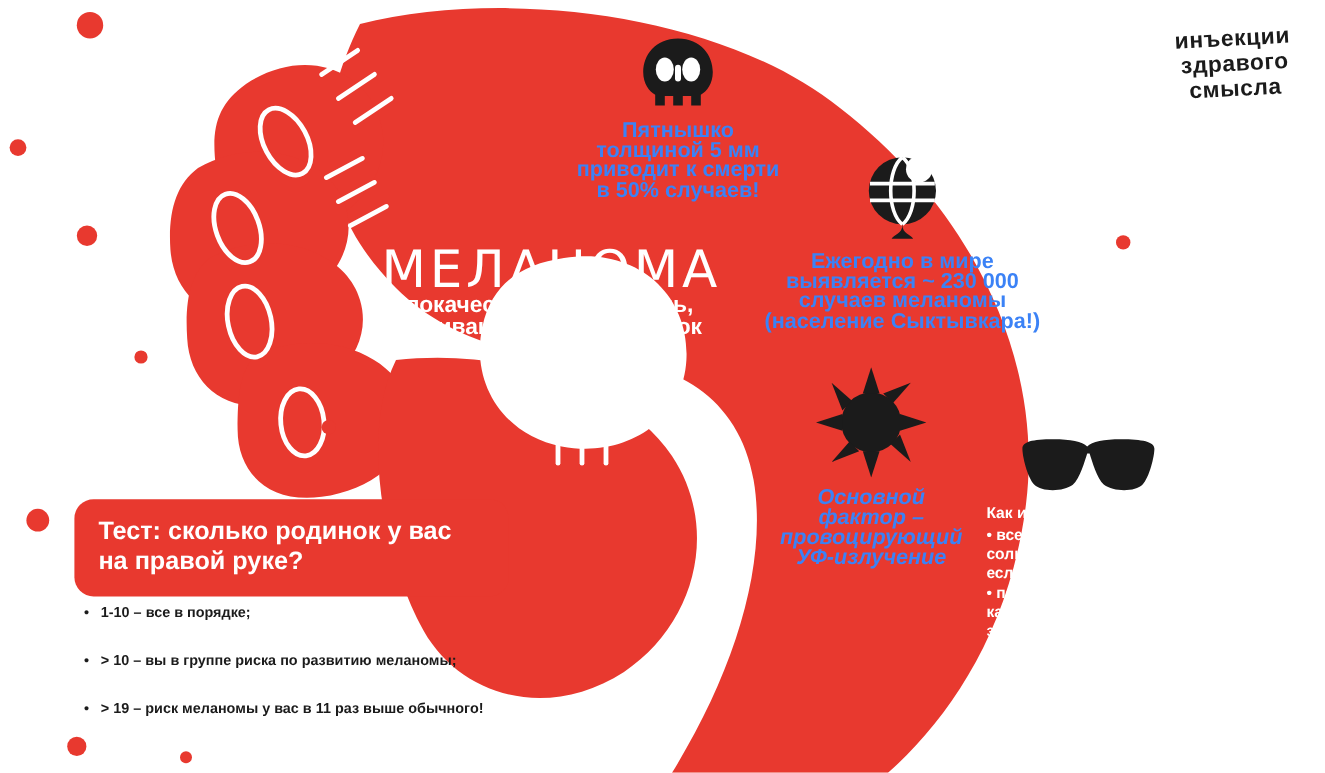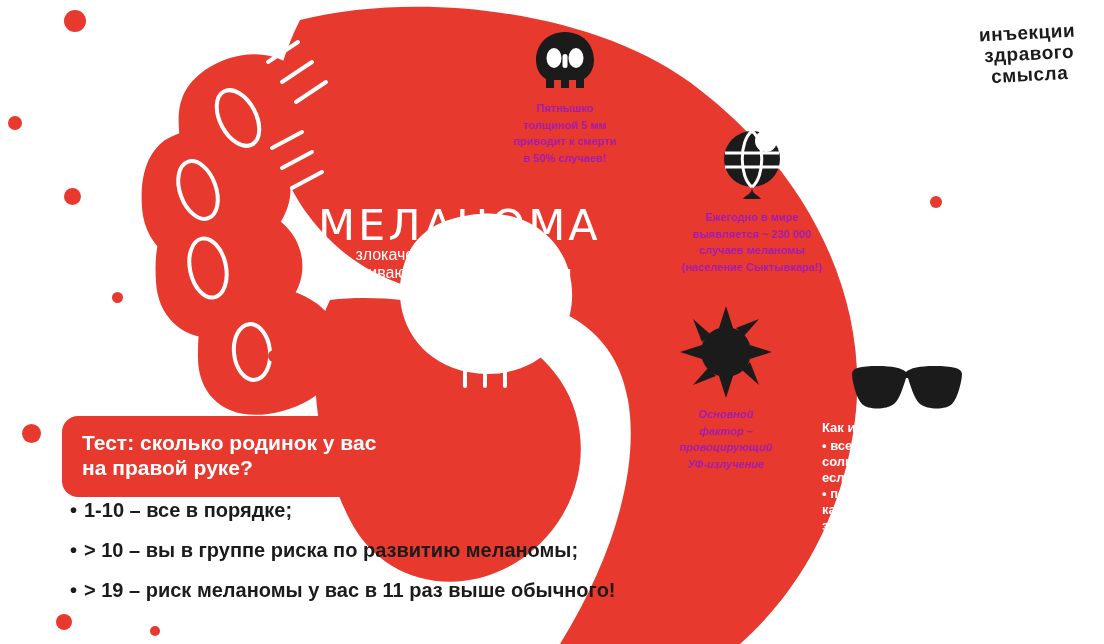--- a/index.html
+++ b/index.html
@@ -54,23 +54,23 @@
     text-transform: lowercase;
   }
   .logo span { display: block; }
   .logo .l2 { padding-left: 4px; }
   .logo .l3 { padding-left: 10px; }
 
   
   .fact {
     position: absolute;
     text-align: center;
-    color: #a21caf;
-    font-weight: bold;
-    font-size: 11px;
+    color: #3b82f6;
+    font-weight: bold;
+    font-size: 18px;
     line-height: 16.5px;
   }
   .fact .icon {
     display: block;
     margin: 0 auto 8px auto;
   }
   .fact p { margin: 0; }
 
   
   .melanoma {
@@ -83,22 +83,22 @@
   }
   .melanoma .word {
     font-family: "DejaVu Sans", sans-serif;
     font-size: 43px;
     font-weight: normal;
     letter-spacing: 3px;
     line-height: 38px;
     margin: 0 0 2px 0;
   }
   .melanoma .desc {
-    font-weight: normal;
-    font-size: 16px;
+    font-weight: bold;
+    font-size: 19px;
     line-height: 17.5px;
     margin: 0;
   }
 
   
   .test-card {
     position: absolute;
     left: 62px;
     top: 416px;
     width: 362px;
@@ -115,21 +115,21 @@
     line-height: 25px;
   }
   .answers {
     position: absolute;
     left: 70px;
     top: 500px;
     width: 640px;
     color: #1b1b1b;
   }
   .answers .line {
-    font-size: 20px;
+    font-size: 12px;
     font-weight: bold;
     line-height: 20px;
     margin: 0 0 20px 0;
     white-space: nowrap;
   }
   .answers .line .bullet {
     display: inline-block;
     width: 14px;
   }
 

